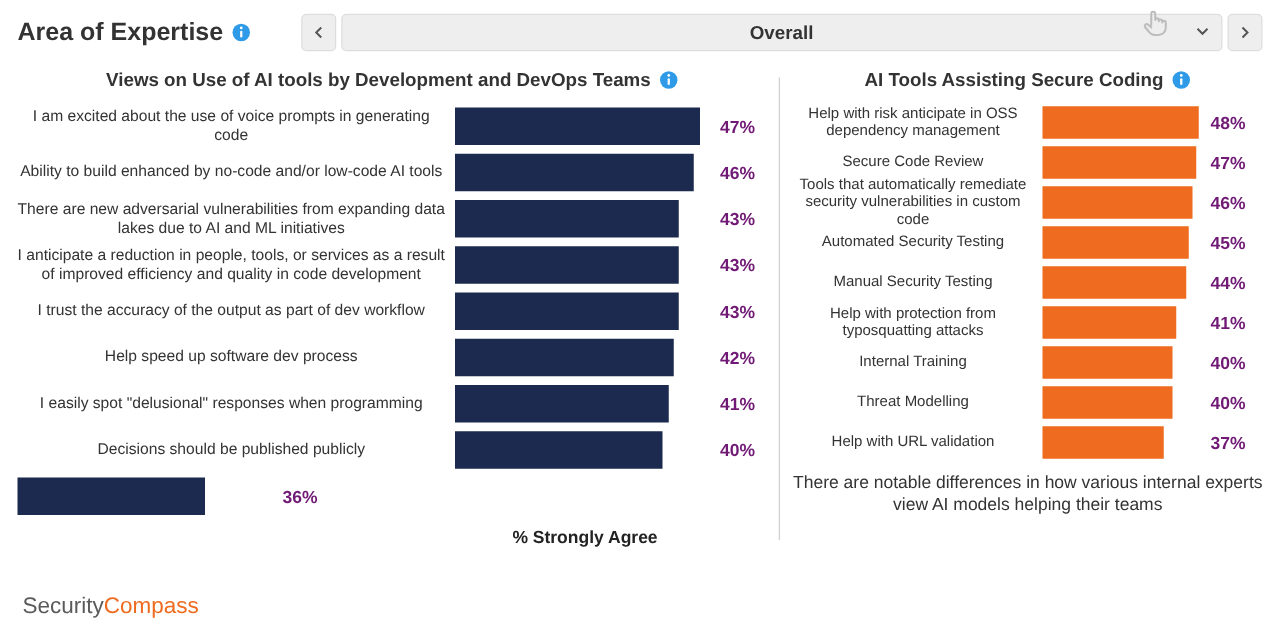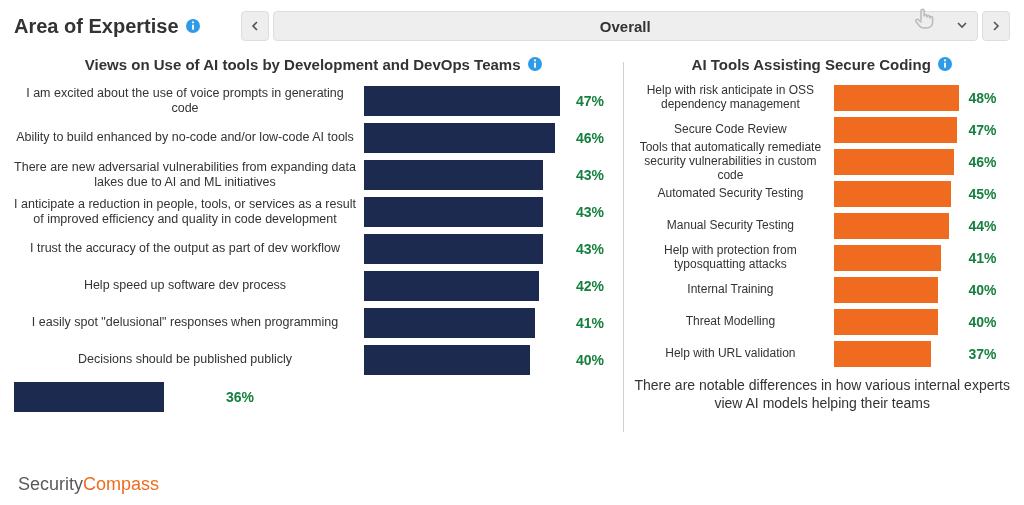--- a/index.html
+++ b/index.html
@@ -29,21 +29,21 @@
   .rows { margin-top:6px; }
   .col-left  .rows { --labelw:350px; --barmax:208px; --barfill:#1b2a4e; --rowh:37px; }
   .col-right .rows { --labelw:200px; --barmax:130px; --barfill:#ee6b1f; --rowh:32px; }
 
   .barrow { display:flex; align-items:center; height:var(--rowh); }
   .barlabel { width:var(--labelw); text-align:center; padding-right:8px; font-size:12.5px; line-height:1.15; color:#333; }
   .col-right .barlabel { font-size:12px; }
   .bartrack { flex:0 0 var(--barmax); height:calc(var(--rowh) - 7px); position:relative; }
   .col-right .bartrack { height:calc(var(--rowh) - 6px); }
   .barfill { position:absolute; left:0; top:0; bottom:0; background:var(--barfill); }
-  .barval { margin-left:4px; font-size:14px; font-weight:700; color:#15803d; }
+  .barval { margin-left:4px; font-size:14px; font-weight:700; color:#701a75; }
 
   .xunit { text-align:center; font-weight:700; font-size:14px; margin-top:6px; color:#222; }
   .col-left .xunit { margin-left:350px; width:208px; }
   .caption { text-align:center; font-size:14px; color:#333; margin-top:6px; line-height:1.3; }
 
   .logo { position:absolute; left:18px; bottom:10px; font-size:18px; }
   .logo .a { color:#5a5a5a; font-weight:400; }
   .logo .b { color:#ee6b1f; font-weight:400; }
 </style>
 </head>
@@ -158,20 +158,21 @@
             </div>
             <div class="barval">40%</div>
           </div>
           <div class="barrow">
             <div class="bartrack">
               <div class="barfill" style="width: 72%;"></div>
             </div>
             <div class="barval">36%</div>
           </div>
         </div>
+      <div class="xunit">% Strongly Agree</div>
     </div>
 
     <div class="divider"></div>
 
     <div class="chart-col col-right">
       <div class="chart-title">
         <span>AI Tools Assisting Secure Coding</span>
         <span class="info-icon">
           <svg viewBox="0 0 16 16">
               <circle cx="8" cy="8" r="7" fill="#2f9be8"></circle>

